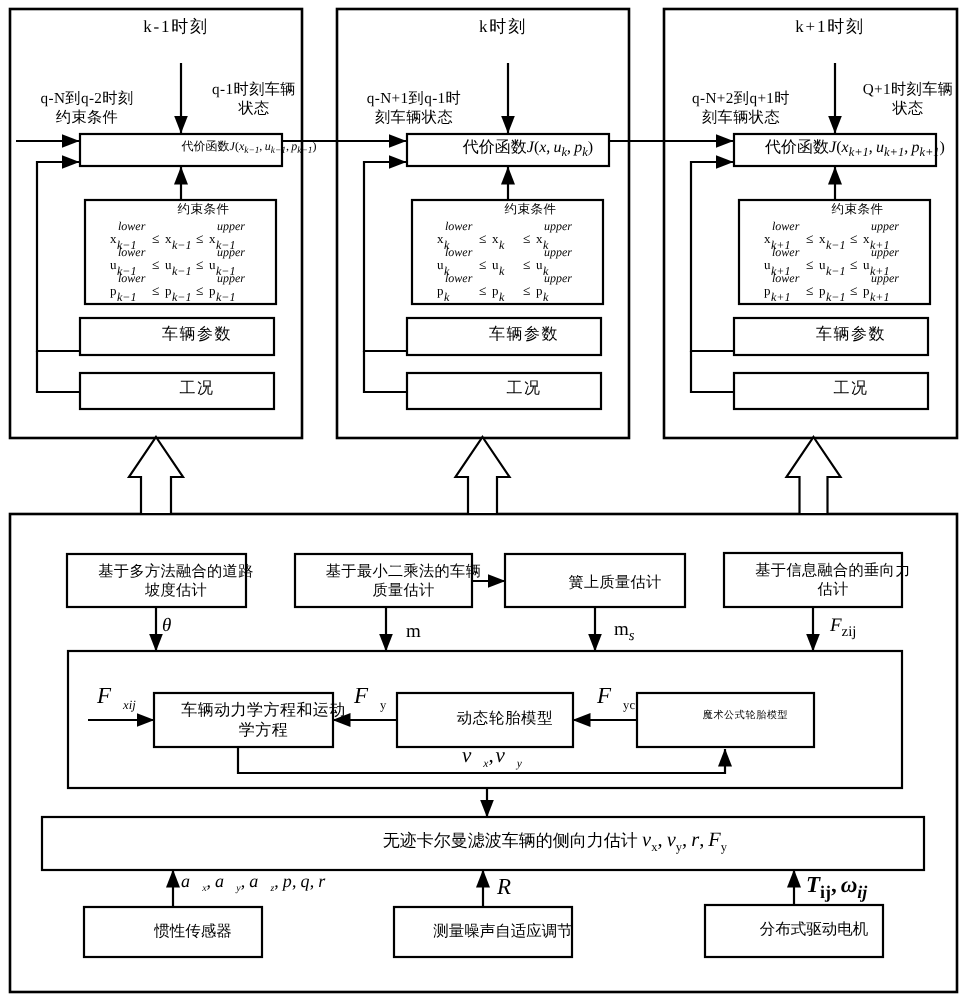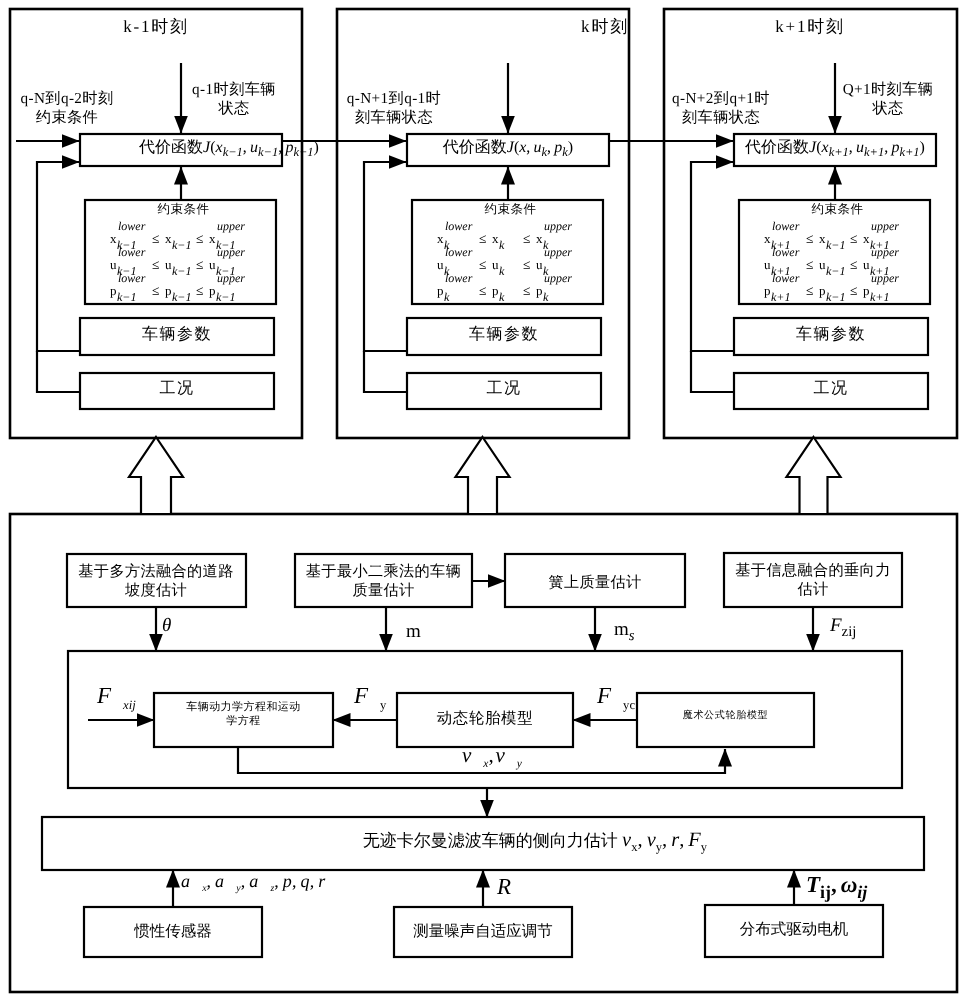--- a/index.html
+++ b/index.html
@@ -3,21 +3,21 @@
 <meta charset="utf-8">
 <title>Vehicle state estimation and MPC block diagram</title>
 <style>
   html,body{margin:0;padding:0;background:#ffffff;}
   body{width:966px;height:1000px;overflow:hidden;color:#000;
        font-family:"Liberation Serif","DejaVu Serif",serif;}
   #fig{position:relative;width:966px;height:1000px;background:#fff;
        -webkit-font-smoothing:antialiased;text-rendering:geometricPrecision;}
   #wires{position:absolute;left:0;top:0;}
   .t{position:absolute;white-space:nowrap;line-height:1;}
-  .ctr{text-align:center;}
+  .ctr{text-align:center;margin-left:20px;}
   .two{line-height:1.25;white-space:normal;}
   i{font-style:italic;}
   sub{font-size:.78em;vertical-align:-.36em;line-height:0;}
   .mth{font-size:1em;}
   .mth2{font-size:1.2em;}
   .fml sub{font-size:.55em;vertical-align:-.45em;letter-spacing:0;margin-left:12px;}
   .mth2 sub{font-size:.62em;}
   .crow span{position:absolute;white-space:nowrap;line-height:1;}
   .crow .at{font-size:13px;}
   .crow .sup,.crow .sub{font-size:12px;font-style:italic;}
@@ -89,28 +89,28 @@
 <rect x="42" y="817" width="882" height="53" fill="none" stroke="#000" stroke-width="2.2"></rect>
 <line x1="487" y1="788" x2="487" y2="817" stroke="#000" stroke-width="2.2" marker-end="url(#ah)"></line>
 <rect x="84" y="907" width="178" height="50" fill="none" stroke="#000" stroke-width="2.2"></rect>
 <rect x="394" y="907" width="178" height="50" fill="none" stroke="#000" stroke-width="2.2"></rect>
 <rect x="705" y="905" width="178" height="52" fill="none" stroke="#000" stroke-width="2.2"></rect>
 <line x1="173" y1="907" x2="173" y2="870" stroke="#000" stroke-width="2.2" marker-end="url(#ah)"></line>
 <line x1="483" y1="907" x2="483" y2="870" stroke="#000" stroke-width="2.2" marker-end="url(#ah)"></line>
 <line x1="794" y1="905" x2="794" y2="870" stroke="#000" stroke-width="2.2" marker-end="url(#ah)"></line>
 </svg>
 <div class="t ctr" style="left:10px;top:18px;width:292px;font-size:17px;letter-spacing:1.8px;"><span>k-1时刻</span></div>
-<div class="t ctr" style="left:337px;top:18px;width:292px;font-size:17px;letter-spacing:1.8px;text-align:right;"><span>k时刻</span></div>
+<div class="t ctr" style="left:337px;top:18px;width:292px;font-size:17px;letter-spacing:1.8px;"><span>k时刻</span></div>
 <div class="t ctr" style="left:664px;top:18px;width:292px;font-size:17px;letter-spacing:1.8px;"><span>k+1时刻</span></div>
 <div class="t ctr two" style="left:6px;top:89px;width:122px;font-size:15.2px;letter-spacing:.4px;"><span>q-N到q-2时刻</span><br><span>约束条件</span></div>
 <div class="t ctr two" style="left:333px;top:89px;width:122px;font-size:15.2px;letter-spacing:.4px;"><span>q-N+1到q-1时</span><br><span>刻车辆状态</span></div>
 <div class="t ctr two" style="left:660px;top:89px;width:122px;font-size:15.2px;letter-spacing:.4px;"><span>q-N+2到q+1时</span><br><span>刻车辆状态</span></div>
 <div class="t ctr two" style="left:183px;top:80px;width:102px;font-size:15.2px;letter-spacing:.4px;"><span>q-1时刻车辆</span><br><span>状态</span></div>
 <div class="t ctr two" style="left:837px;top:80px;width:102px;font-size:15.2px;letter-spacing:.4px;"><span>Q+1时刻车辆</span><br><span>状态</span></div>
-<div class="t ctr" style="left:80px;top:140px;width:202px;font-size:16px;padding-left:48px;"><span>代价函数</span><span class="mth"><i><span>J</span></i>(<i>x</i><sub><i><span>k−1</span></i></sub>, <i>u</i><sub><i><span>k−1</span></i></sub>, <i>p</i><sub><i><span>k−1</span></i></sub>)</span></div>
+<div class="t ctr" style="left:80px;top:140px;width:202px;font-size:12px;padding-left:48px;"><span>代价函数</span><span class="mth"><i><span>J</span></i>(<i>x</i><sub><i><span>k−1</span></i></sub>, <i>u</i><sub><i><span>k−1</span></i></sub>, <i>p</i><sub><i><span>k−1</span></i></sub>)</span></div>
 <div class="t ctr" style="left:407px;top:140px;width:202px;font-size:16px;"><span>代价函数</span><span class="mth"><i><span>J</span></i>(<i>x</i><sub><i><span></span></i></sub>, <i>u</i><sub><i><span>k</span></i></sub>, <i>p</i><sub><i><span>k</span></i></sub>)</span></div>
 <div class="t ctr" style="left:734px;top:140px;width:202px;font-size:16px;"><span>代价函数</span><span class="mth"><i><span>J</span></i>(<i>x</i><sub><i><span>k+1</span></i></sub>, <i>u</i><sub><i><span>k+1</span></i></sub>, <i>p</i><sub><i><span>k+1</span></i></sub>)</span></div>
 <div class="t ctr" style="left:88px;top:203px;width:191px;font-size:12.5px;letter-spacing:.5px;"><span>约束条件</span></div>
 <div class="t ctr" style="left:415px;top:203px;width:191px;font-size:12.5px;letter-spacing:.5px;"><span>约束条件</span></div>
 <div class="t ctr" style="left:742px;top:203px;width:191px;font-size:12.5px;letter-spacing:.5px;"><span>约束条件</span></div>
 <div class="crow">
       <span class="at" style="left:110px;top:232px;">
         <span>x</span>
       </span>
       <span class="sup" style="left:118px;top:220px;">
@@ -404,21 +404,21 @@
 <div class="t ctr" style="left:734px;top:327px;width:194px;font-size:16px;letter-spacing:1.5px;"><span>车辆参数</span></div>
 <div class="t ctr" style="left:734px;top:381px;width:194px;font-size:16px;letter-spacing:1.5px;"><span>工况</span></div>
 <div class="t ctr two" style="left:66px;top:562px;width:180px;font-size:15.2px;letter-spacing:.35px;"><span>基于多方法融合的道路</span><br><span>坡度估计</span></div>
 <div class="t ctr two" style="left:295px;top:562px;width:177px;font-size:15.2px;letter-spacing:.35px;"><span>基于最小二乘法的车辆</span><br><span>质量估计</span></div>
 <div class="t ctr two" style="left:505px;top:573px;width:180px;font-size:15.2px;letter-spacing:.35px;"><span>簧上质量估计</span></div>
 <div class="t ctr two" style="left:724px;top:561px;width:178px;font-size:15.2px;letter-spacing:.35px;"><span>基于信息融合的垂向力</span><br><span>估计</span></div>
 <div class="t" style="left:162px;top:616px;width:60px;font-size:19px;text-align:left;"><i><span>θ</span></i></div>
 <div class="t" style="left:406px;top:622px;width:60px;font-size:19px;text-align:left;"><span>m</span></div>
 <div class="t" style="left:614px;top:620px;width:60px;font-size:19px;text-align:left;"><span>m</span><sub><i><span>s</span></i></sub></div>
 <div class="t" style="left:830px;top:616px;width:70px;font-size:19px;text-align:left;"><i><span>F</span></i><sub><span>zij</span></sub></div>
-<div class="t ctr two" style="left:154px;top:701px;width:179px;font-size:11px;letter-spacing:.45px;"><span>车辆动力学方程和运动</span><br><span>学方程</span></div>
+<div class="t ctr two" style="left:154px;top:701px;width:179px;font-size:16px;letter-spacing:.45px;"><span>车辆动力学方程和运动</span><br><span>学方程</span></div>
 <div class="t ctr" style="left:397px;top:711px;width:176px;font-size:15.4px;letter-spacing:.7px;"><span>动态轮胎模型</span></div>
 <div class="t ctr" style="left:637px;top:711px;width:177px;font-size:10px;letter-spacing:.7px;"><span>魔术公式轮胎模型</span></div>
 <div class="t" style="left:97px;top:684px;width:55px;font-size:23px;text-align:left;"><span class="fml"><i><span>F</span></i><sub><i><span>xij</span></i></sub></span></div>
 <div class="t" style="left:354px;top:684px;width:50px;font-size:23px;text-align:left;"><span class="fml"><i><span>F</span></i><sub><span>y</span></sub></span></div>
 <div class="t" style="left:597px;top:684px;width:50px;font-size:23px;text-align:left;"><span class="fml"><i><span>F</span></i><sub><span>yc</span></sub></span></div>
 <div class="t" style="left:462px;top:745px;width:90px;font-size:21px;text-align:left;"><span class="fml"><i><span>v</span></i><sub><i><span>x</span></i></sub>, <i><span>v</span></i><sub><i><span>y</span></i></sub></span></div>
 <div class="t ctr" style="left:94px;top:830px;width:882px;font-size:17px;"><span>无迹卡尔曼滤波车辆的侧向力估计</span>&nbsp;<span class="mth2"><i><span>v</span></i><sub><span>x</span></sub>, <i><span>v</span></i><sub><span>y</span></sub>, <i><span>r</span></i>, <i><span>F</span></i><sub><span>y</span></sub></span></div>
 <div class="t ctr" style="left:84px;top:924px;width:178px;font-size:15.5px;"><span>惯性传感器</span></div>
 <div class="t ctr" style="left:394px;top:924px;width:178px;font-size:15.5px;"><span>测量噪声自适应调节</span></div>
 <div class="t ctr" style="left:705px;top:922px;width:178px;font-size:15.5px;"><span>分布式驱动电机</span></div>

